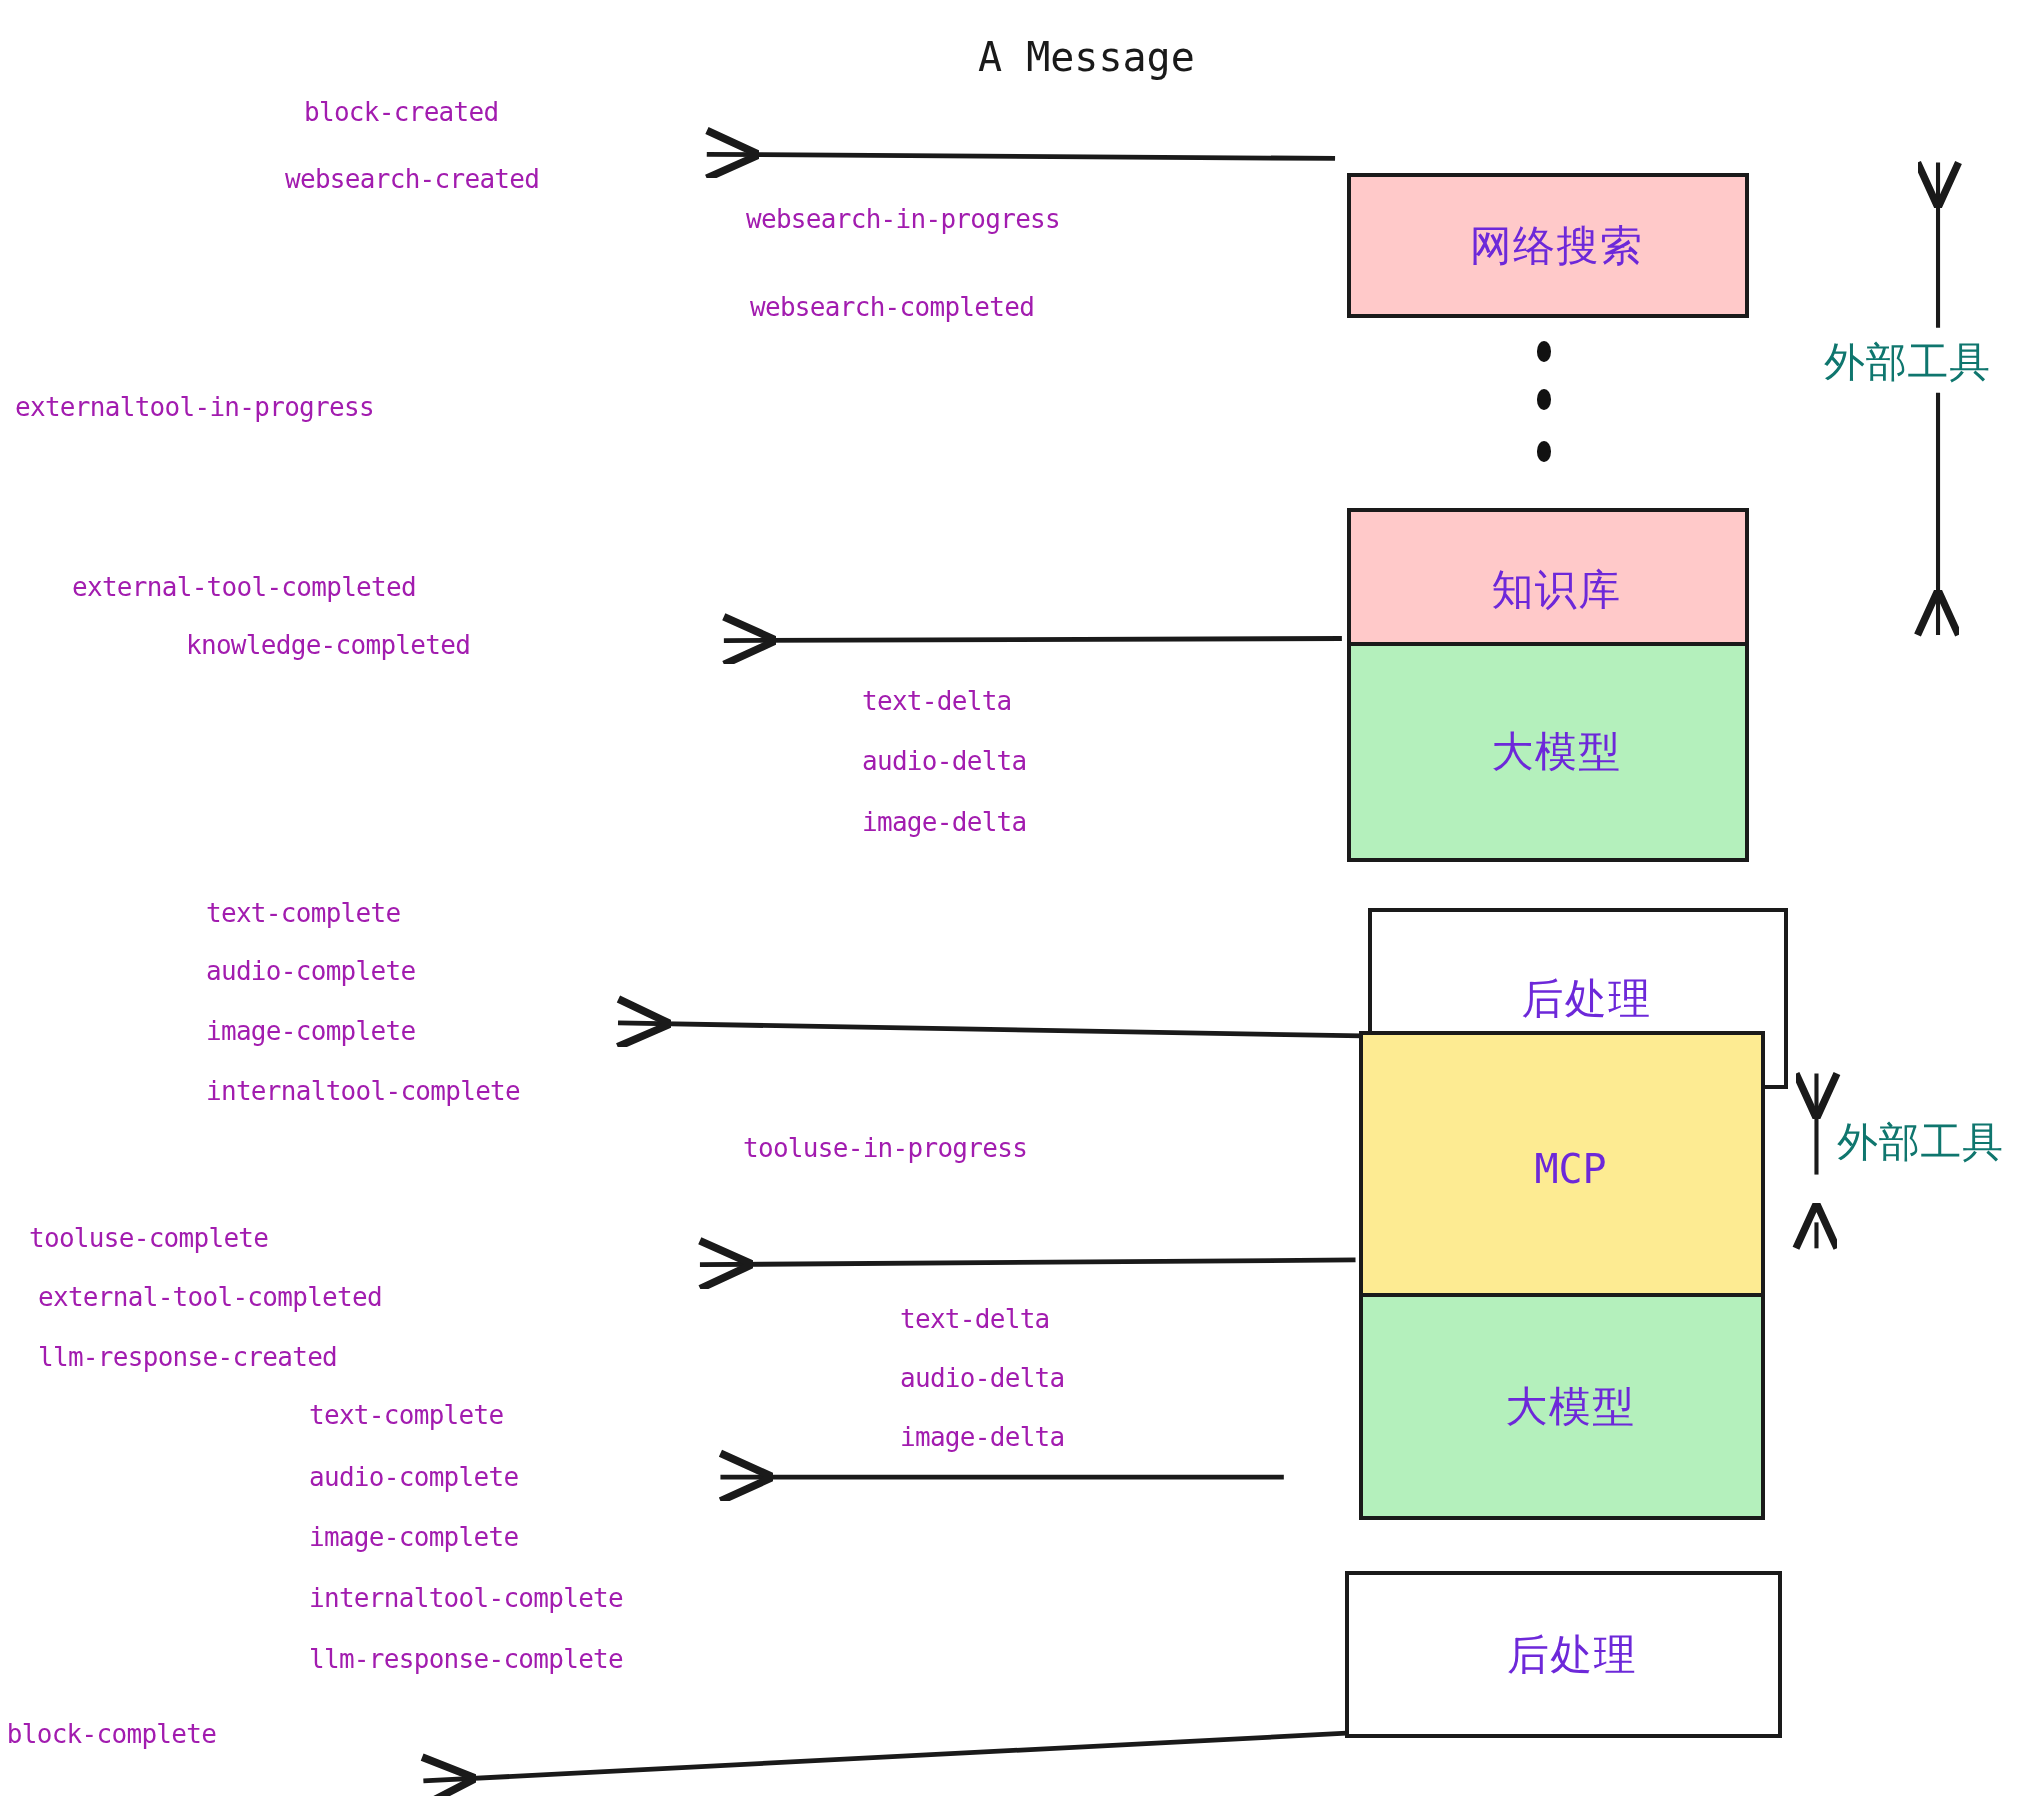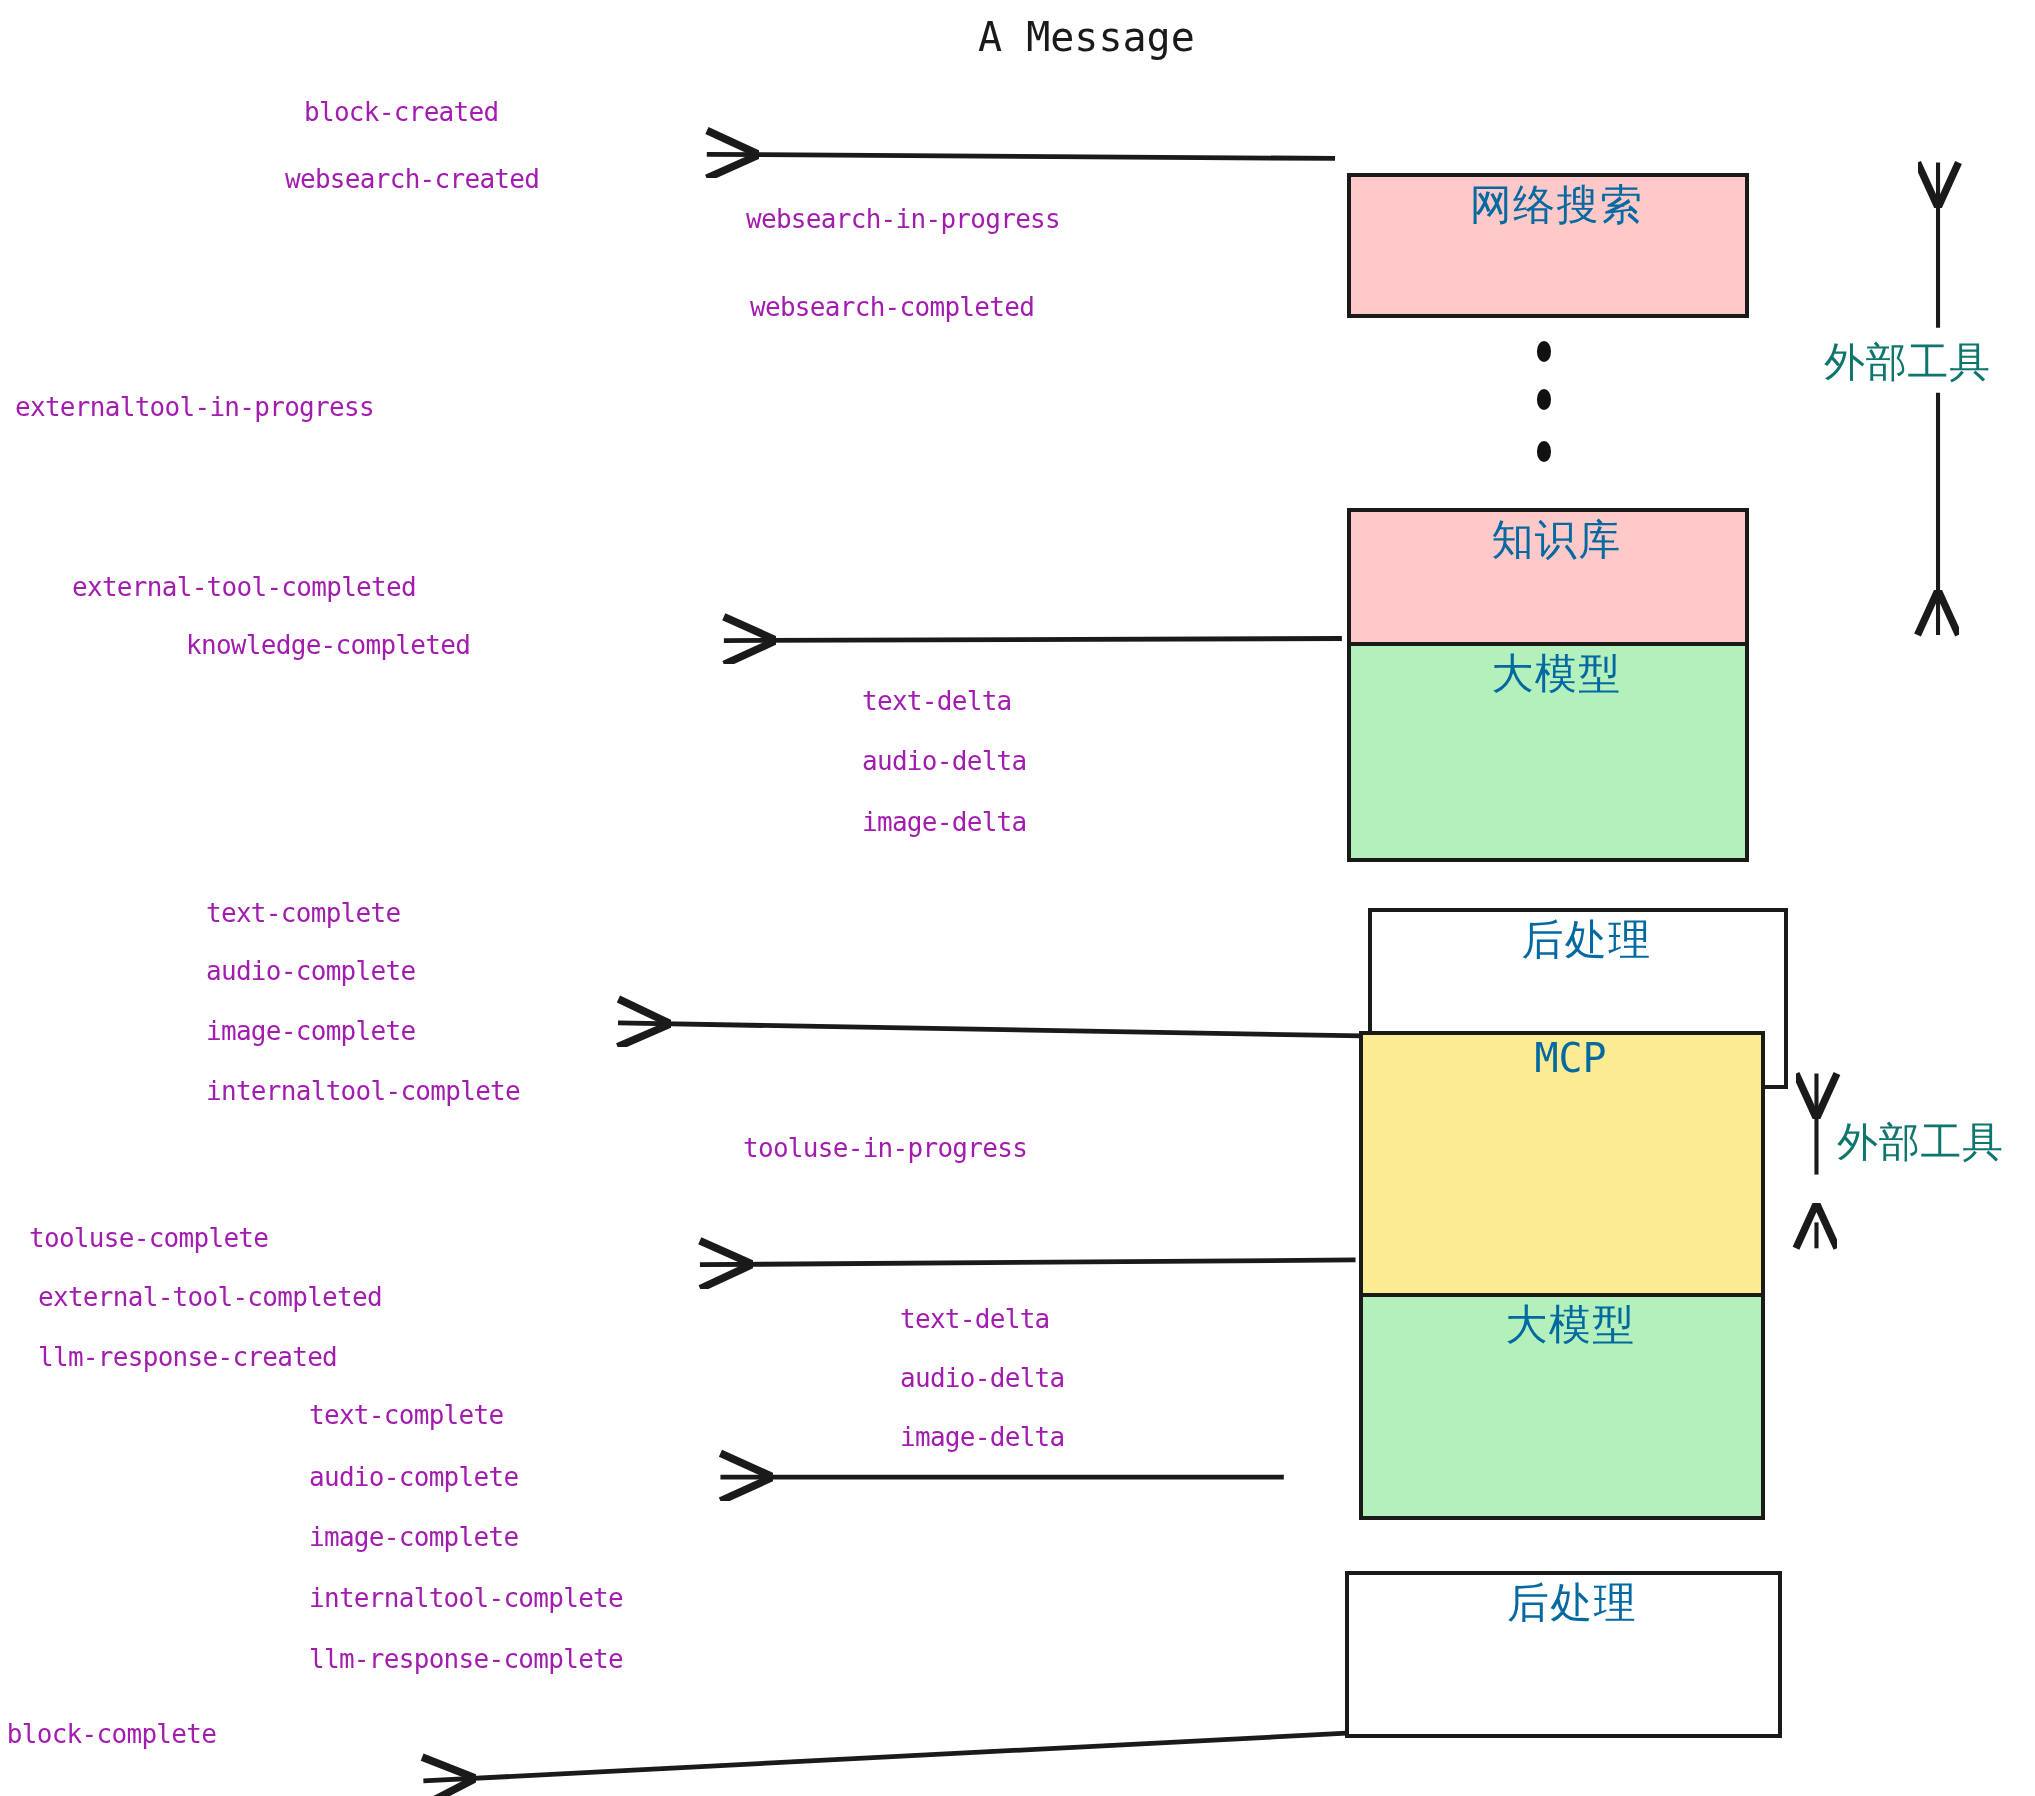--- a/index.html
+++ b/index.html
@@ -18,30 +18,32 @@
     color:#a21caf;
     white-space:pre;
     letter-spacing:-0.7px;
   }
   .title{
     position:absolute;
     font-family:"DejaVu Sans Mono","Liberation Mono",monospace;
     font-size:40px;
     color:#1a1a1a;
     white-space:pre;
+    margin-top:20px;
   }
   .node{
     position:absolute;
     box-sizing:border-box;
     border:4.1px solid #1a1a1a;
     display:flex;
+    align-items:center;
     justify-content:center;
     font-family:"DejaVu Sans","Liberation Sans",sans-serif;
     font-size:42px;
-    color:#0369a1;
+    color:#6d28d9;
     letter-spacing:1.4px;
     padding-left:17px;
   }
   .node.mono{
     font-family:"DejaVu Sans Mono","Liberation Mono",monospace;
     font-size:40px;
     letter-spacing:0px;
   }
   .side-lbl{
     position:absolute;

